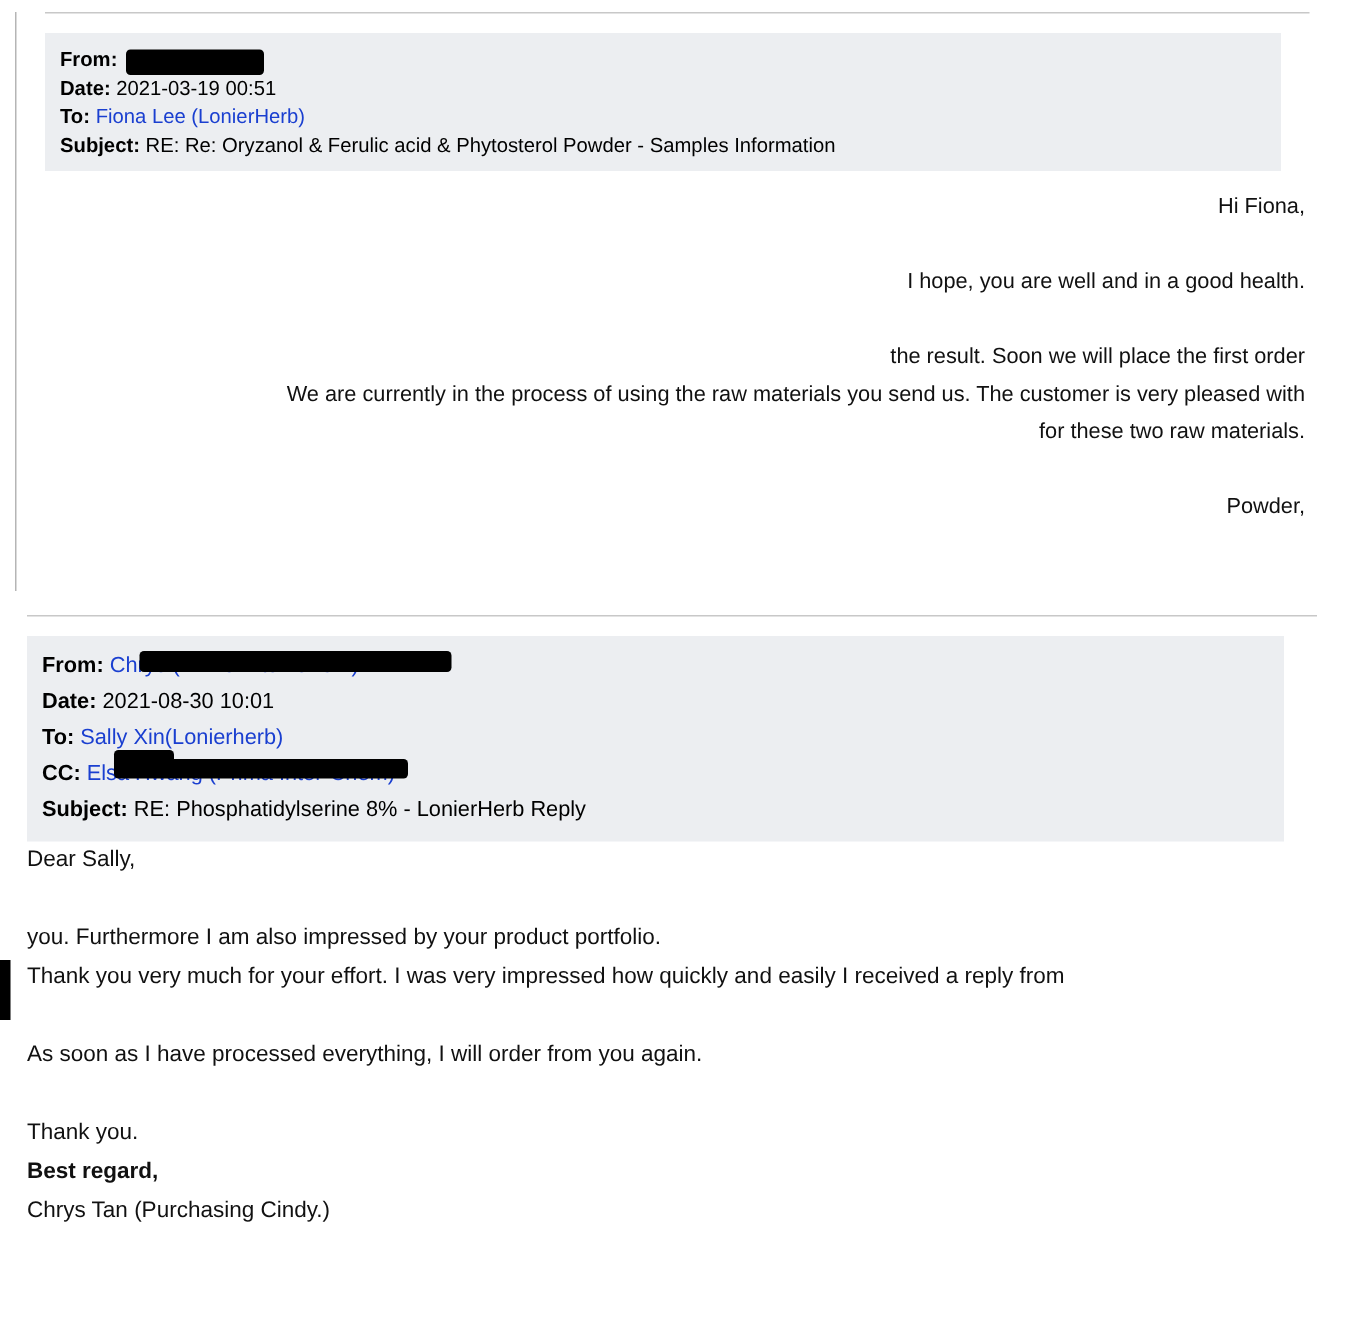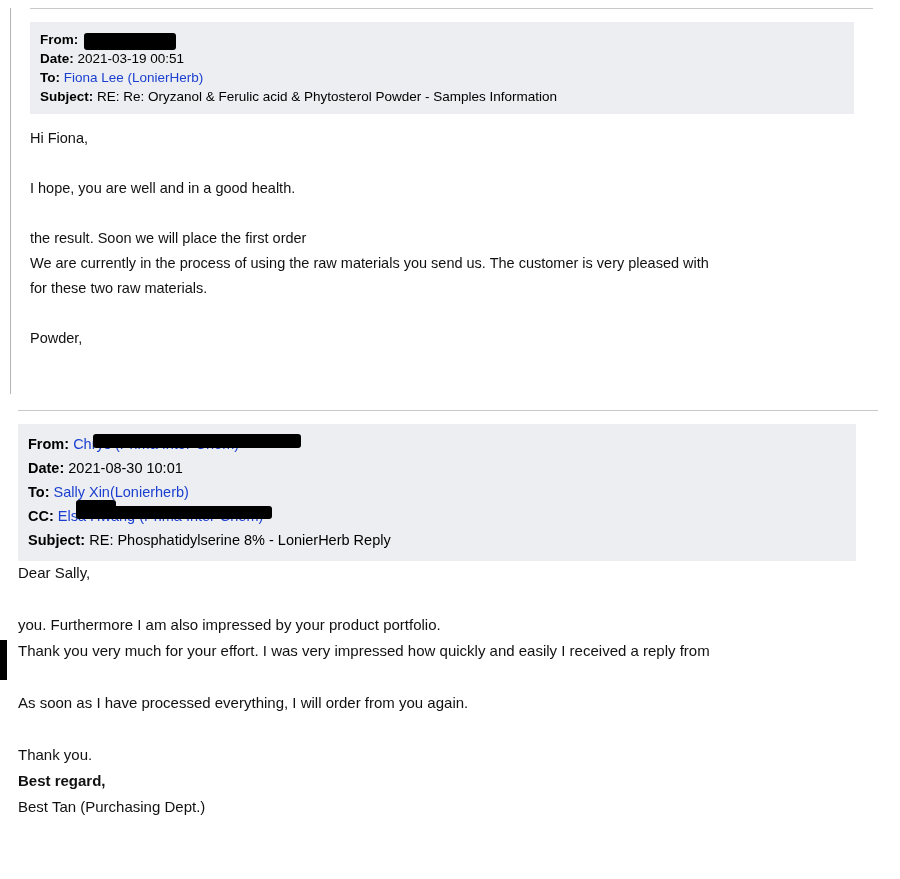--- a/index.html
+++ b/index.html
@@ -77,21 +77,21 @@
 
   .body-1 {
     position: absolute;
     left: 30px;
     top: 126px;
     width: 840px;
     font-size: 14.5px;
     line-height: 25px;
     color: #111111;
   }
-  .body-1 p { margin: 0 0 0 0; }
+  .body-1 p { margin: 0 0 0 0; text-align: right; }
   .gap { height: 25px; }
 
   
   .mid-rule {
     position: absolute;
     left: 18px;
     top: 410px;
     width: 860px;
     height: 1px;
     background: #c8c8c8;
@@ -217,19 +217,19 @@
     <div class="body-2">
       <p>Dear Sally,</p>
       <div class="gap2"></div>
       <p>you. Furthermore I am also impressed by your product portfolio.</p>
       <p>Thank you very much for your effort. I was very impressed how quickly and easily I received a reply from</p>
       <div class="gap2"></div>
       <p>As soon as I have processed everything, I will order from you again.</p>
       <div class="gap2"></div>
       <p>Thank you.</p>
       <p class="bold">Best regard,</p>
-      <p>Best Tan (Purchasing Dept.)</p>
+      <p>Chrys Tan (Purchasing Cindy.)</p>
     </div>
   </div>
 
   <div class="bottom-bar"></div>
 
 </div>
 
 </body></html>

